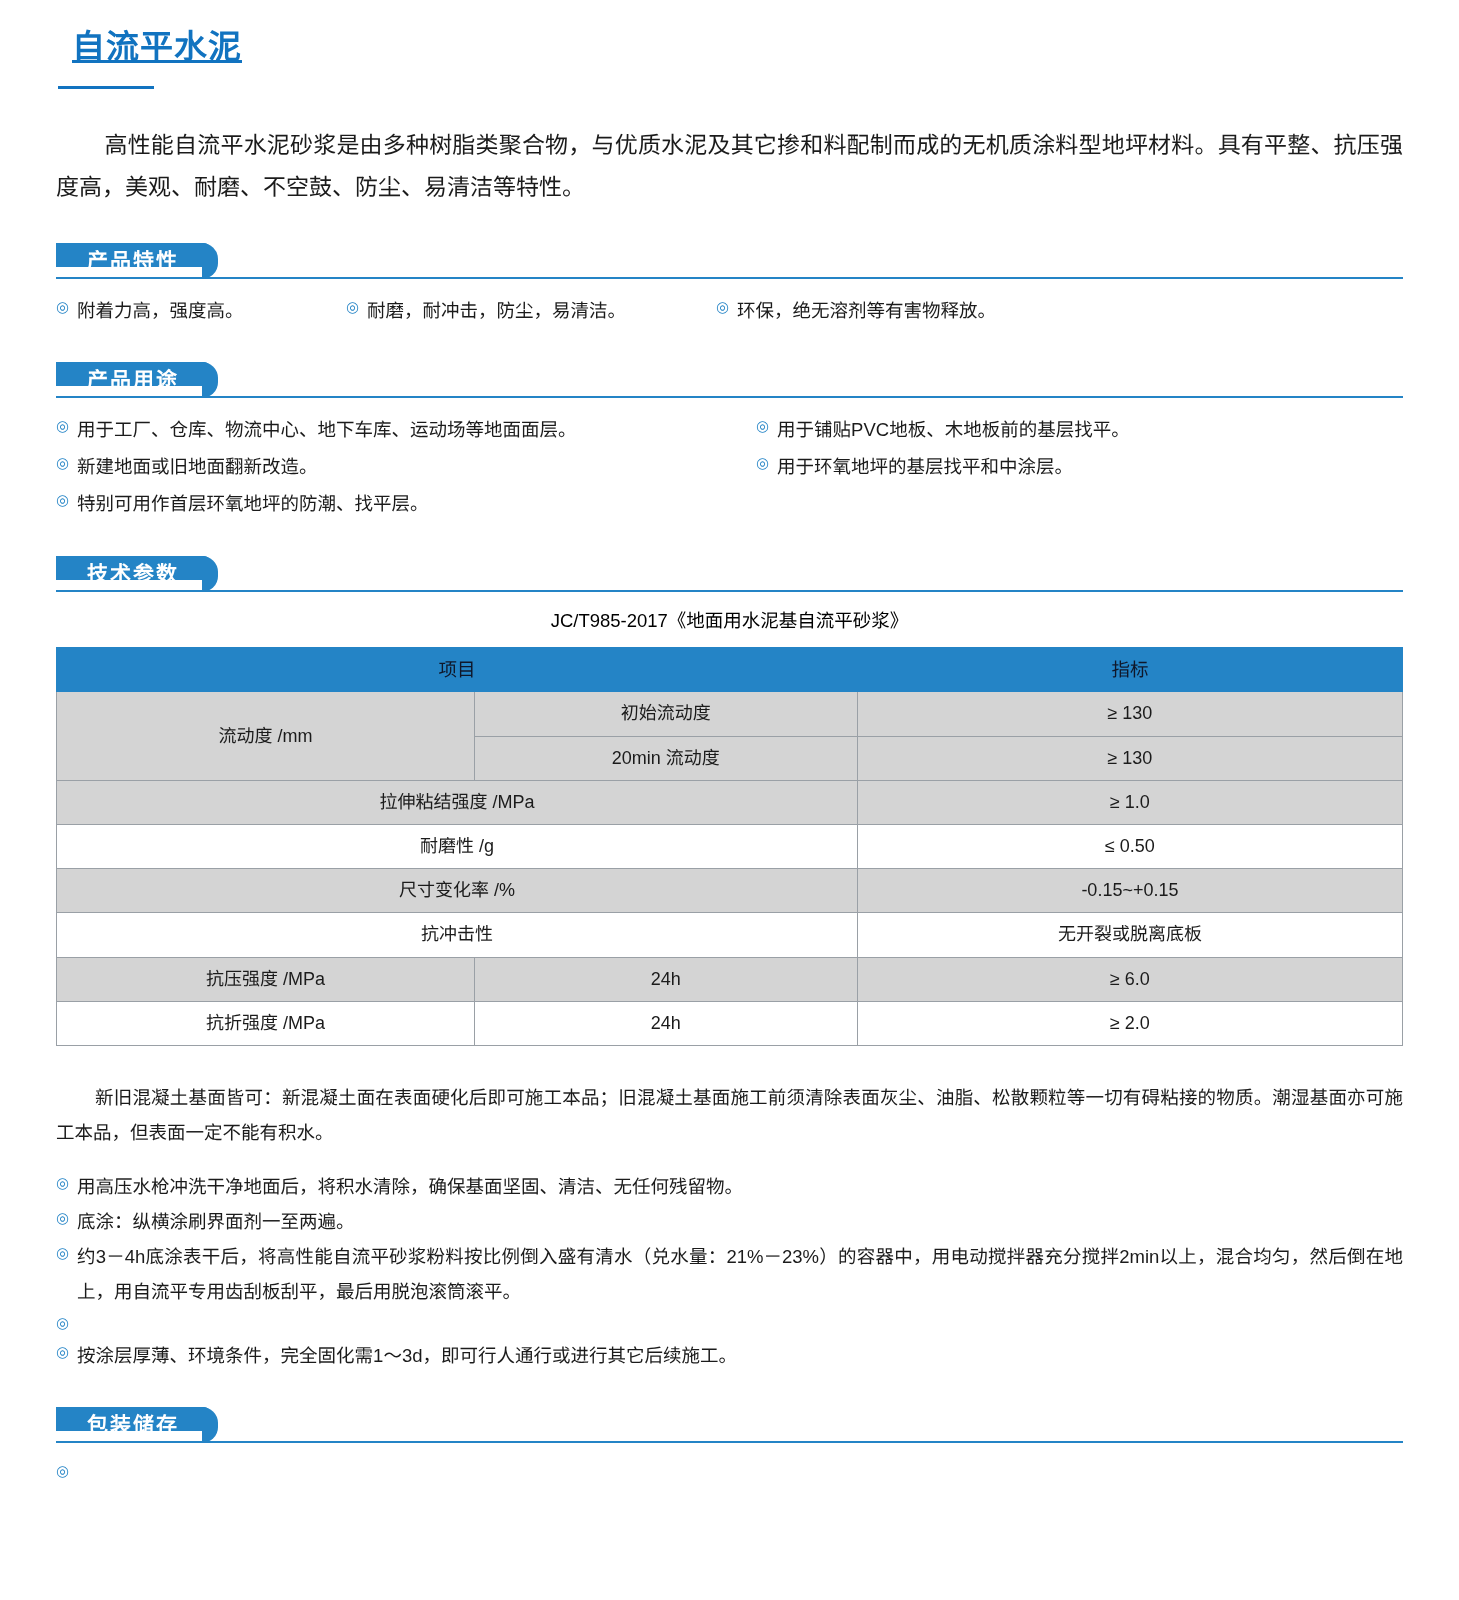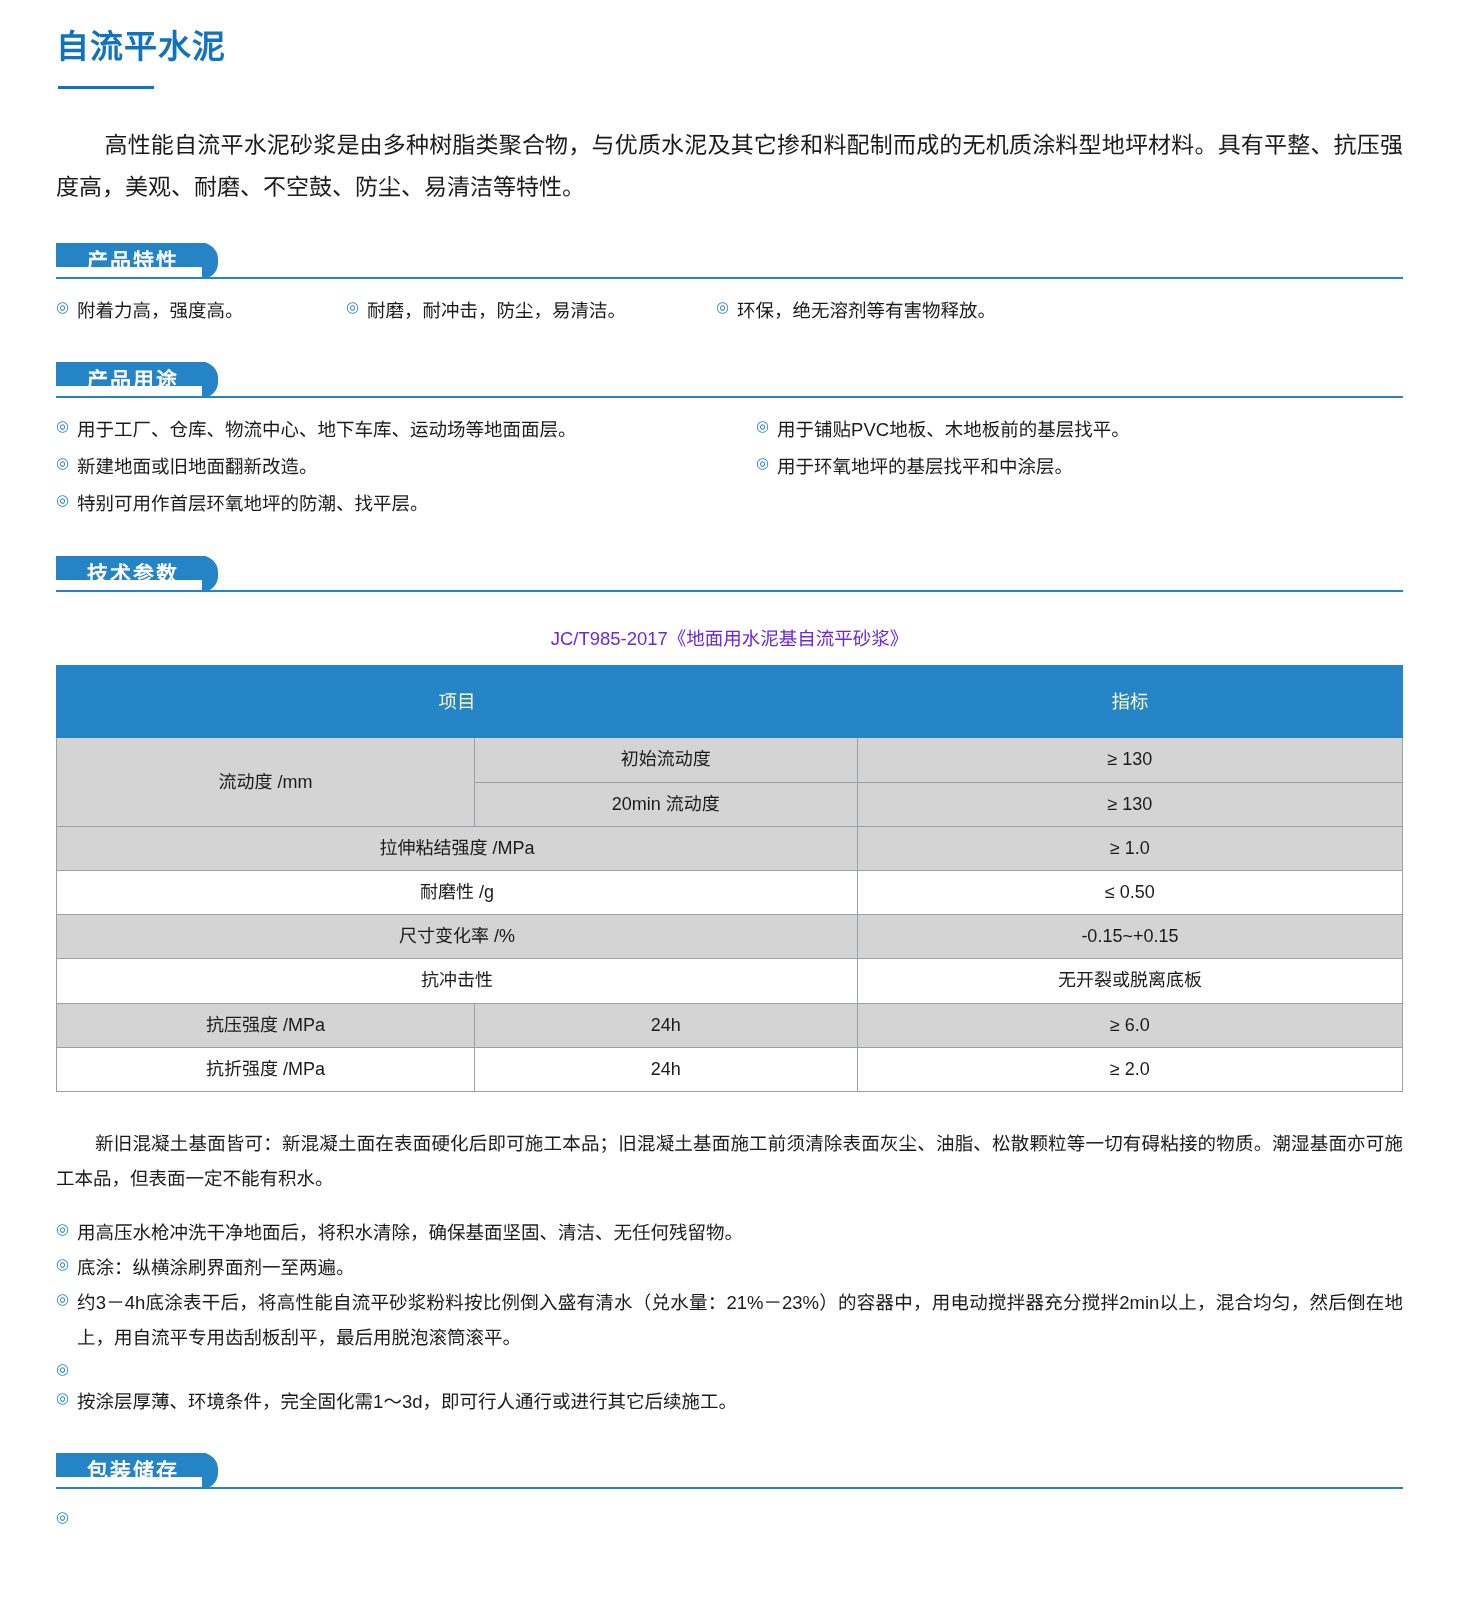--- a/index.html
+++ b/index.html
@@ -20,22 +20,23 @@
     box-sizing: border-box;
     padding: 18px 56px 40px 56px;
   }
 
   
   .doc-title {
     font-size: 33px;
     font-weight: bold;
     color: #1173c0;
     letter-spacing: 1px;
-    margin: 8px 0 0 0;
+    margin: 8px 0 0 16px;
     line-height: 1.3;
+    text-decoration: underline;
   }
   .title-rule {
     width: 96px;
     height: 3px;
     background: #1173c0;
     margin: 17px 0 0 2px;
   }
 
   
   .intro {
@@ -136,46 +137,46 @@
   .proc-para .indent { display: inline-block; width: 2.1em; }
   .proc-list { margin-top: 2px; }
   .proc-list .bullet { width: 100%; align-items: flex-start; }
   .proc-list .bullet .txt { text-align: justify; }
 
   
   .pack-list { margin-top: 14px; }
 
   
   .std-line {
-    margin-top: 32px;
+    margin-top: 14px;
     text-align: center;
     font-size: 18.5px;
-    color: #6d28d9;
+    color: #000000;
   }
 
   
   table.spec {
     margin-top: 15px;
     width: 100%;
     border-collapse: collapse;
     font-size: 18px;
   }
   table.spec th, table.spec td {
     border: 1px solid #9aa0a6;
     text-align: center;
     padding: 9px 6px;
     line-height: 1.4;
   }
   table.spec thead th {
     background: #2484c6;
-    color: #fef9c3;
+    color: #0f172a;
     font-weight: normal;
     border-color: #2484c6;
     font-size: 18.5px;
-    padding: 23px 6px;
+    padding: 9px 6px;
   }
   table.spec tr.shade td { background: #d4d4d4; }
   table.spec tr.plain td { background: #ffffff; }
   .col-item { width: 59.5%; }
   .col-idx  { width: 40.5%; }
 </style>
 </head>
 <body>
 
 <div class="page">

